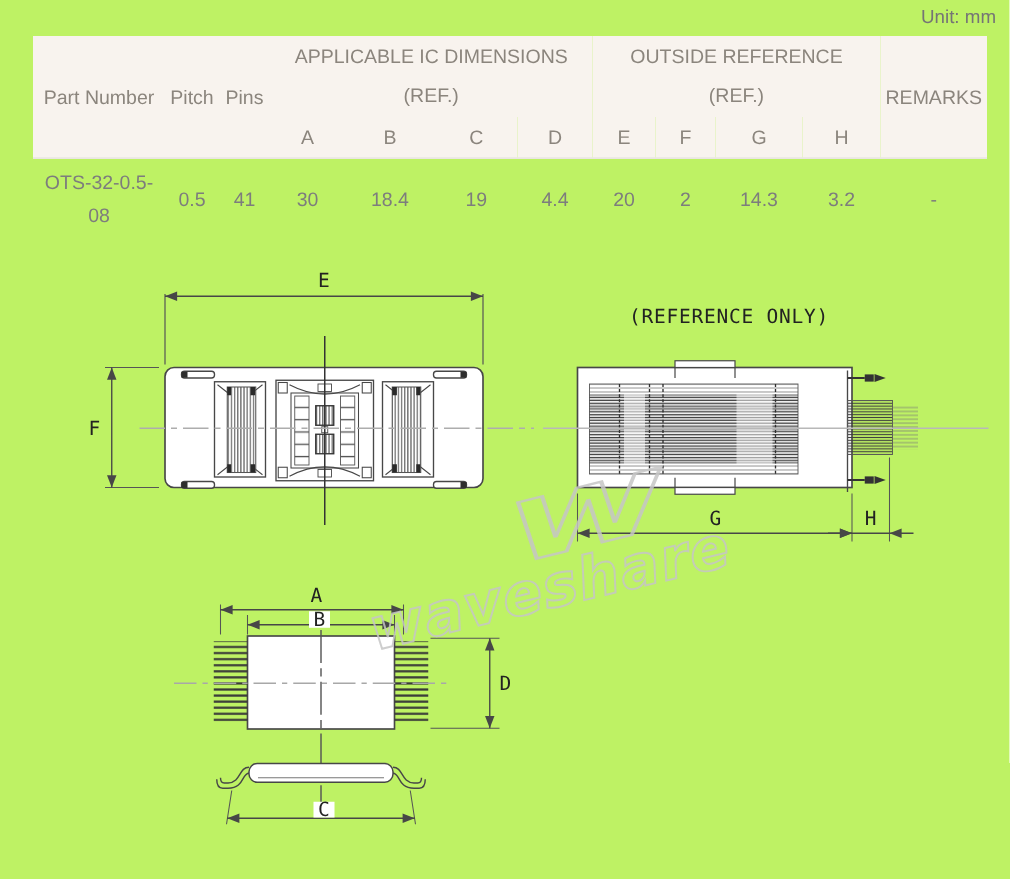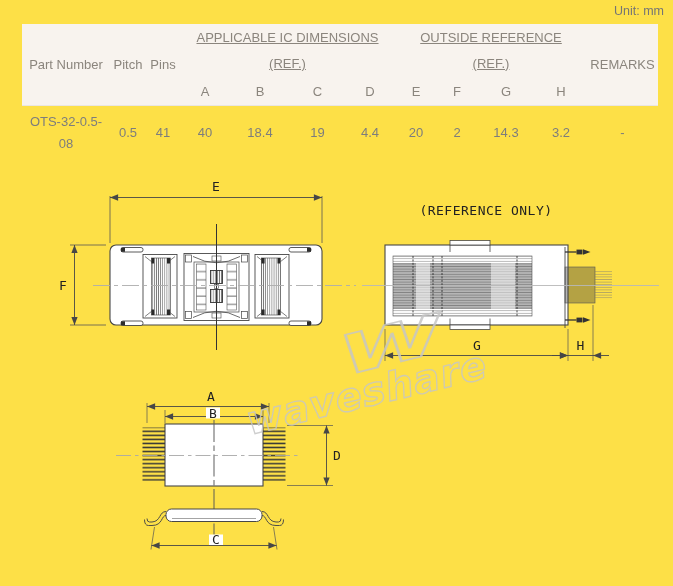--- a/index.html
+++ b/index.html
@@ -1,34 +1,34 @@
 <!DOCTYPE html>
 <html><head>
 <meta charset="utf-8">
 <style>
   html,body{margin:0;padding:0;background:#ffffff;}
   .page{
-    position:relative;width:673px;height:586px;background:#fde047;overflow:hidden;
+    position:relative;width:673px;height:586px;background:#bef264;overflow:hidden;
     font-family:"Liberation Sans","DejaVu Sans",sans-serif;
   }
   .unit-label{
     position:absolute;top:4px;right:9px;font-size:12.5px;color:#757575;
   }
   table.dim-table{
     position:absolute;left:22px;top:24px;width:636px;
     border-collapse:collapse;table-layout:fixed;
   }
   table.dim-table thead th{
     background:#f8f3ee;color:#8b857d;font-weight:normal;font-size:13px;
     text-align:center;vertical-align:middle;padding:0;
   }
   table.dim-table thead tr.letters th{height:27px;}
   table.dim-table thead tr.groups th{height:54px;}
   table.dim-table thead{border-bottom:1px solid #eae6e1;}
-  .group-line{display:block;line-height:26px;text-decoration:underline;}
+  .group-line{display:block;line-height:26px;}
   table.dim-table tbody td{
     color:#7d7d7d;font-size:13px;text-align:center;vertical-align:middle;
     height:54px;line-height:22px;padding:0 3px;
   }
   svg.drawings{position:absolute;left:0;top:0;}
   svg.drawings text{
     font-family:"DejaVu Sans Mono","Liberation Mono",monospace;
     fill:#222;font-size:13px;
   }
   .watermark{position:absolute;left:0;top:0;width:673px;height:586px;pointer-events:none;}
@@ -86,21 +86,21 @@
         <th>F</th>
         <th>G</th>
         <th>H</th>
       </tr>
     </thead>
     <tbody>
       <tr>
         <td>OTS-32-0.5-08</td>
         <td>0.5</td>
         <td>41</td>
-        <td>40</td>
+        <td>30</td>
         <td>18.4</td>
         <td>19</td>
         <td>4.4</td>
         <td>20</td>
         <td>2</td>
         <td>14.3</td>
         <td>3.2</td>
         <td>-</td>
       </tr>
     </tbody>

